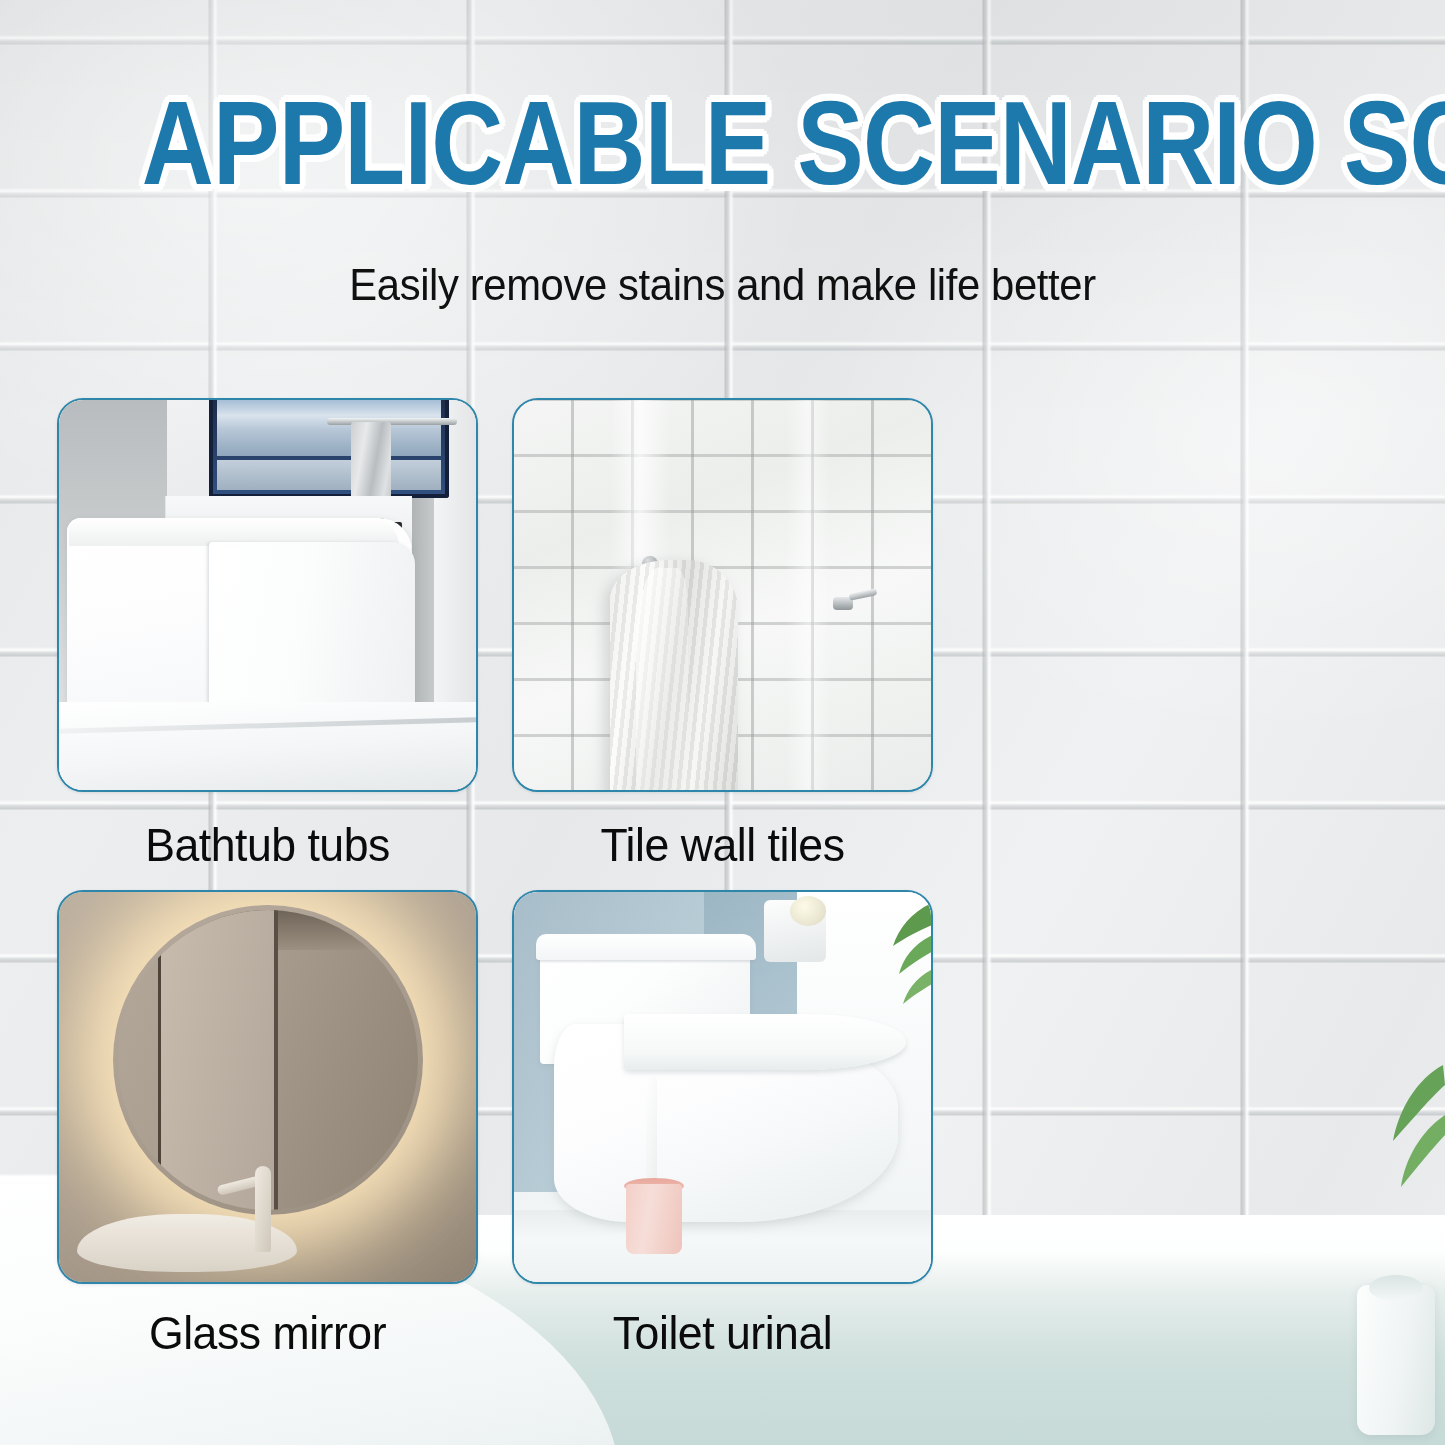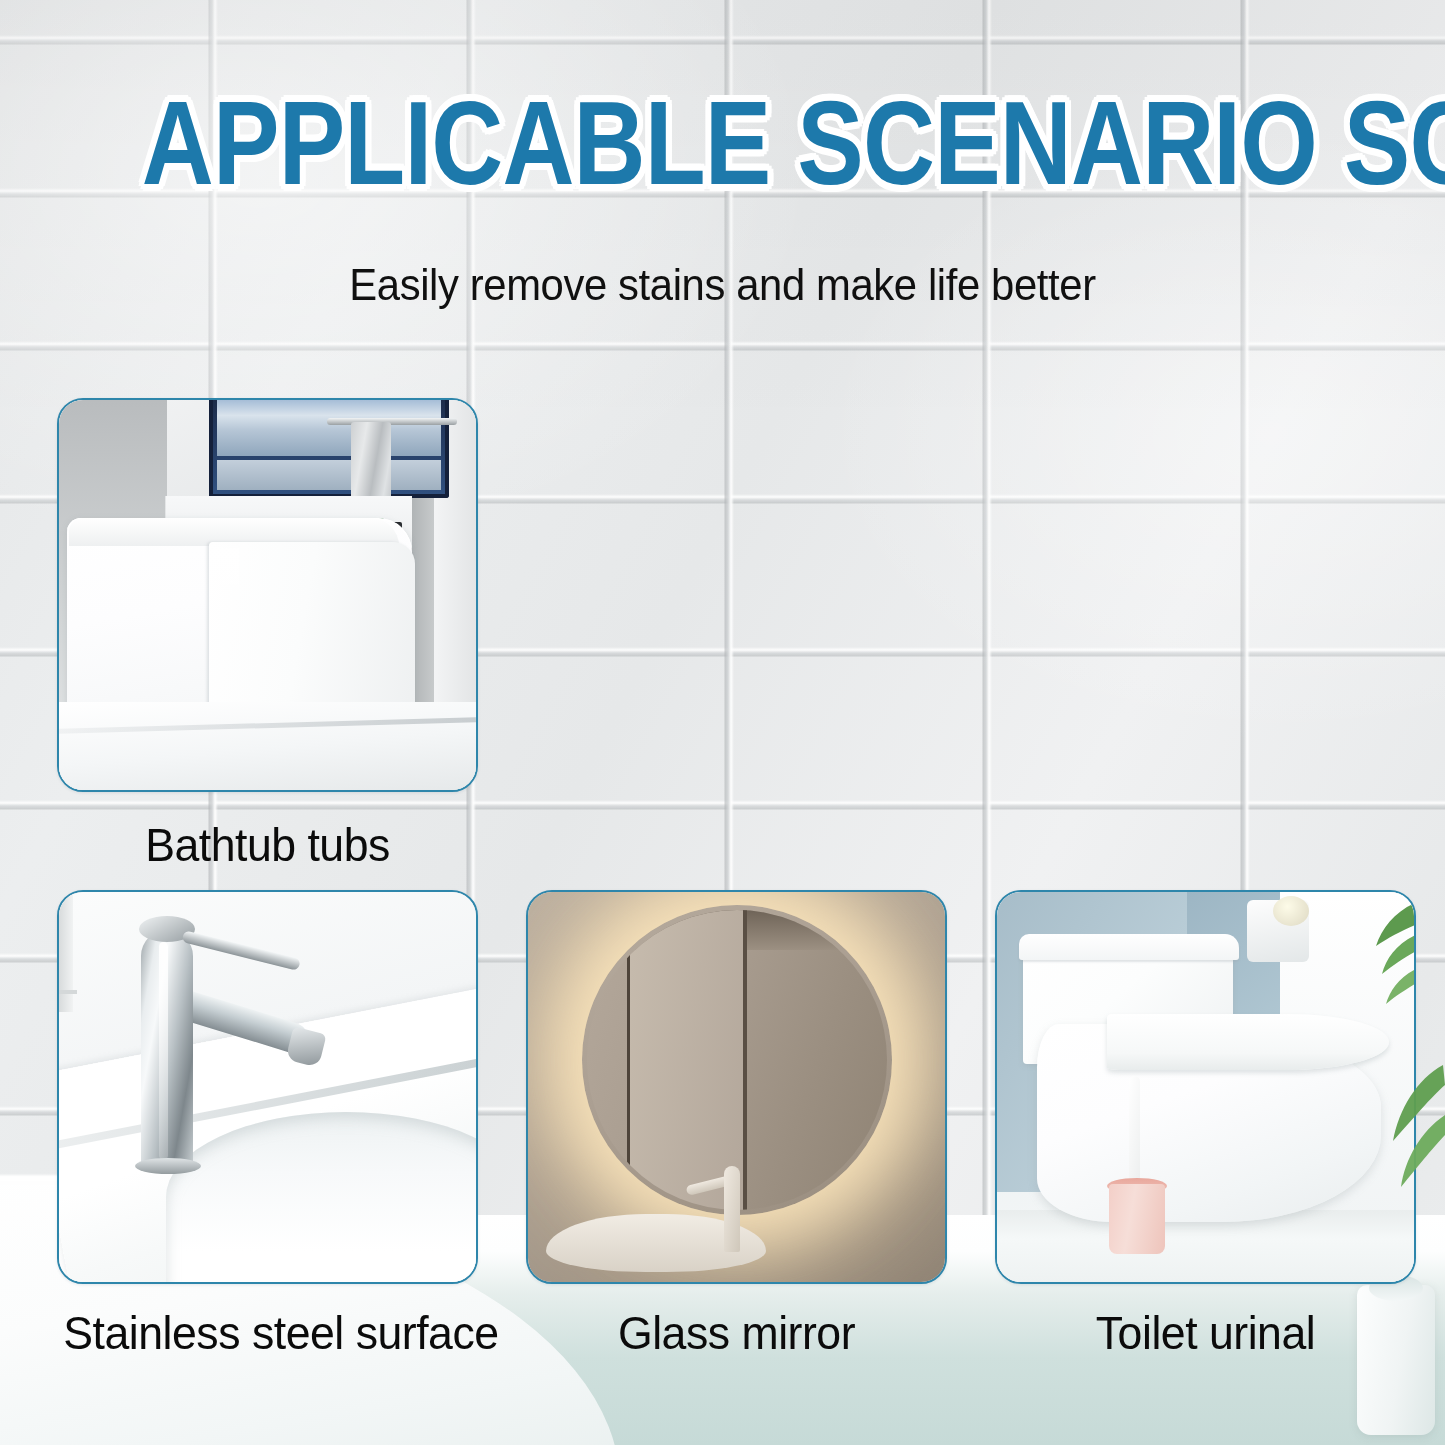--- a/index.html
+++ b/index.html
@@ -103,21 +103,21 @@
     position:absolute; left:0; right:0; top:260px; text-align:center;
     font-size:44px; color:#101010; letter-spacing:-0.4px;
     transform:scaleX(0.95);
     white-space:nowrap;
   }
 
   
   .grid {
     position:absolute; left:57px; top:398px; width:1333px;
   }
-  .row { display:flex; gap:48px; }
+  .row { display:flex; gap:34px; }
   .cell { width:421px; }
 
   .card {
     width:421px; height:394px;
     border:2px solid #2e86ab;
     border-radius:26px;
     overflow:hidden;
     position:relative;
     background:#e9eaea;
     box-shadow:0 1px 3px rgba(90,110,125,0.15);
@@ -397,44 +397,41 @@
             <div class="tub-front"></div>
             <div class="tub-hl"></div>
             <div class="floor"></div>
             <div class="floor-edge"></div>
           </div>
         </div>
         <div class="caption">Bathtub tubs</div>
       </div>
 
 
-
-    </div>
-
-    <div class="row row2">
-
       <div class="cell">
         <div class="card">
-          <div class="photo p4">
-            <div class="wallseam"></div>
-            <div class="wallseam2"></div>
-            <div class="countertop"></div>
-            <div class="ct-edge"></div>
-            <div class="sinkbowl"></div>
-            <div class="fau-spout"></div>
-            <div class="fau-tip"></div>
-            <div class="fau-col"></div>
-            <div class="fau-shine"></div>
-            <div class="fau-cap"></div>
-            <div class="fau-lever"></div>
-            <div class="fau-base"></div>
+          <div class="photo p3">
+            <div class="glare"></div>
+            <div class="glare2"></div>
+            <div class="hook"></div>
+            <div class="towelbig"></div>
+            <div class="towel-fold"></div>
+            <div class="robehook">
+                <i></i>
+                <b></b>
+              </div>
           </div>
         </div>
-        <div class="caption">Stainless steel surface</div>
+        <div class="caption">Tile wall tiles</div>
       </div>
+
+    </div>
+
+    <div class="row row2">
+
 
       <div class="cell">
         <div class="card">
           <div class="photo p5">
             <div class="glow"></div>
             <div class="disc">
               <div class="top-dark"></div>
               <div class="door"></div>
               <div class="door2"></div>
             </div>

